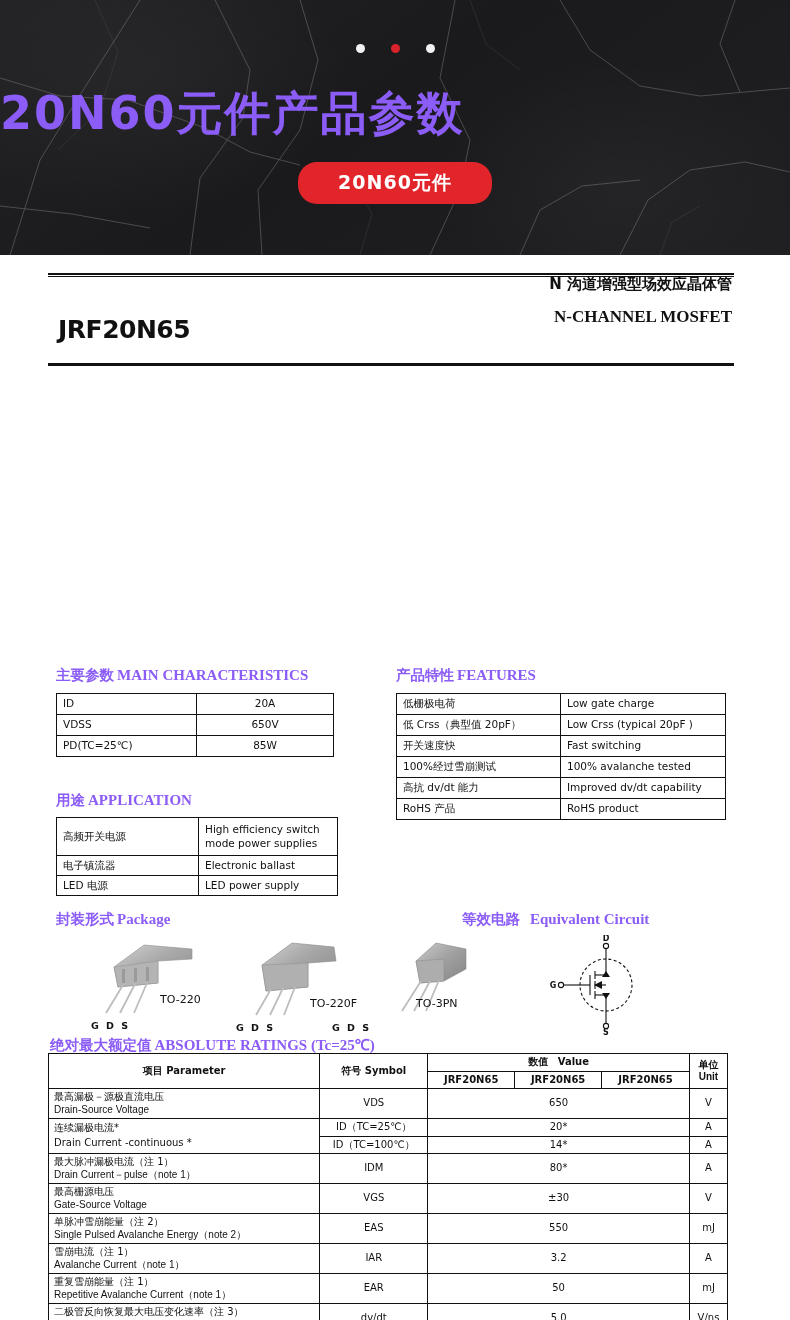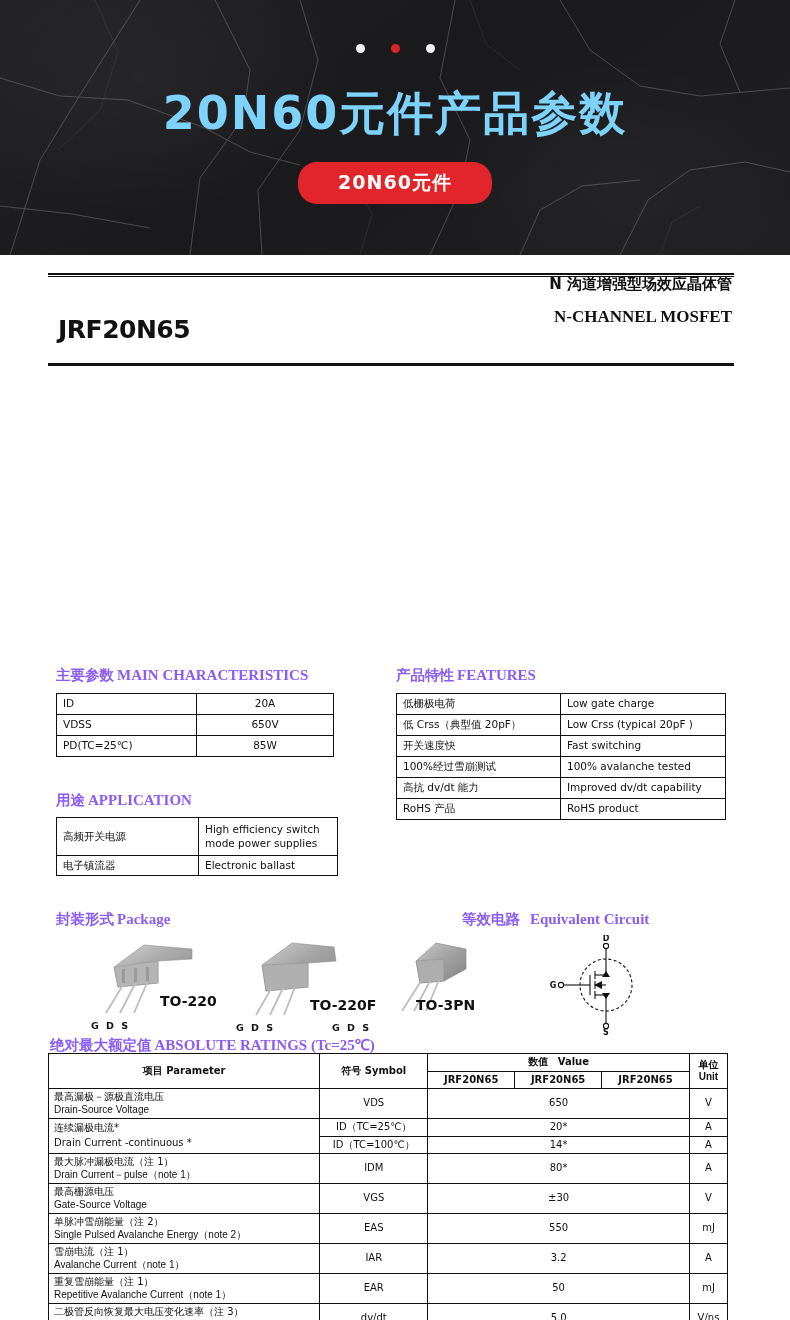--- a/index.html
+++ b/index.html
@@ -39,22 +39,21 @@
     gap: 26px;
     z-index: 5;
   }
   .dot { width: 9px; height: 9px; border-radius: 50%; background: #f2f2f2; }
   .dot.accent { background: #d8232a; }
 
   .banner-title {
     position: absolute;
     top: 83px;
     left: 0; right: 0;
-    text-align: center;
-    color: #7dd3fc;
+    color: #8b5cf6;
     font-size: 46px;
     font-weight: bold;
     letter-spacing: 2px;
     font-family: "DejaVu Sans", "Liberation Sans", sans-serif;
     z-index: 5;
   }
 
   .badge-wrap {
     position: absolute;
     top: 162px;
@@ -189,22 +188,22 @@
   #tbl-abs td.val { text-align: center; }
   #tbl-abs td.unit { width: 38px; text-align: center; }
   #tbl-abs .hrow td { text-align: center; font-weight: bold; }
   .cn-line { display: block; font-family: "DejaVu Sans", sans-serif; }
   .en-line { display: block; font-family: "Liberation Sans", sans-serif; }
 
   
   .pkg { position: absolute; }
   .pkg-label {
     position: absolute;
-    font-size: 14px;
-    font-weight: bold;
+    font-size: 11px;
+    font-weight: normal;
     color: #111;
     font-family: "DejaVu Sans", sans-serif;
   }
   .gds {
     position: absolute;
     font-size: 9.5px;
     font-weight: bold;
     letter-spacing: 2px;
     color: #111;
     font-family: "DejaVu Sans", sans-serif;
@@ -284,20 +283,24 @@
 
   <table class="ds" id="tbl-app">
       <tbody>
     <tr>
       <td class="k" style="height:38px;">高频开关电源</td>
       <td style="height:38px;">High efficiency switch mode power supplies</td>
     </tr>
     <tr>
       <td class="k" style="height:20px;">电子镇流器</td>
       <td>Electronic ballast</td>
+    </tr>
+    <tr>
+      <td class="k" style="height:20px;">LED 电源</td>
+      <td>LED power supply</td>
     </tr>
   </tbody>
     </table>
 
   <div class="sec-head" style="left:396px; top:411px;">
     <span class="cn">产品特性</span><span class="en">FEATURES</span>
   </div>
 
   <table class="ds" id="tbl-feat">
       <tbody>

